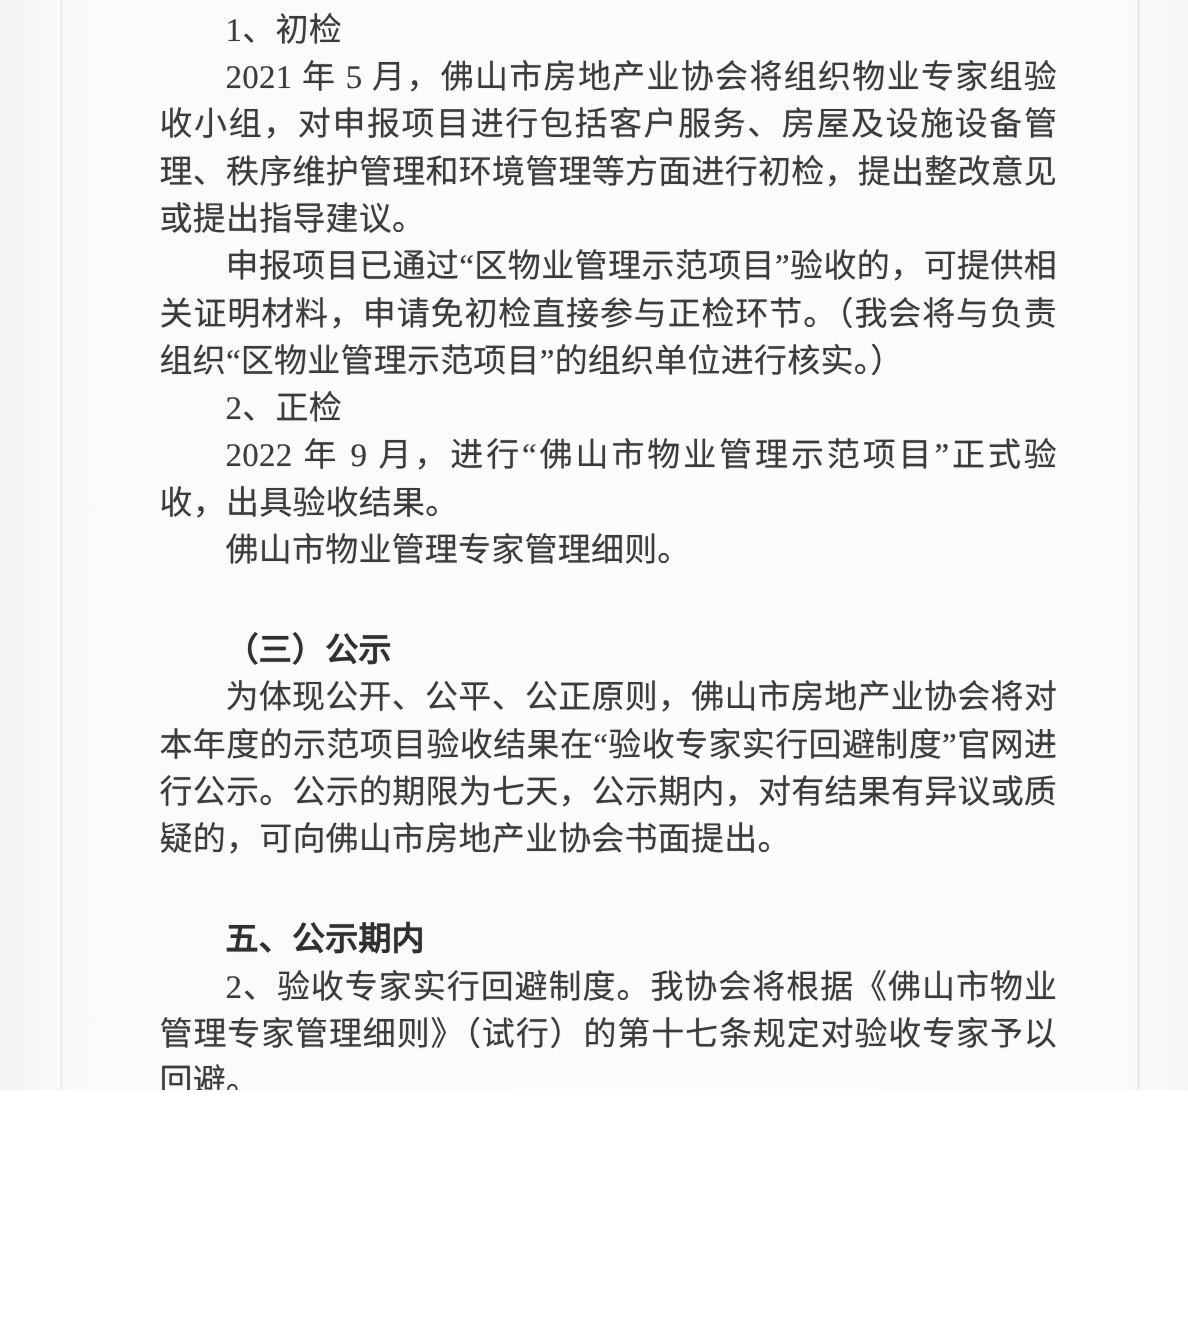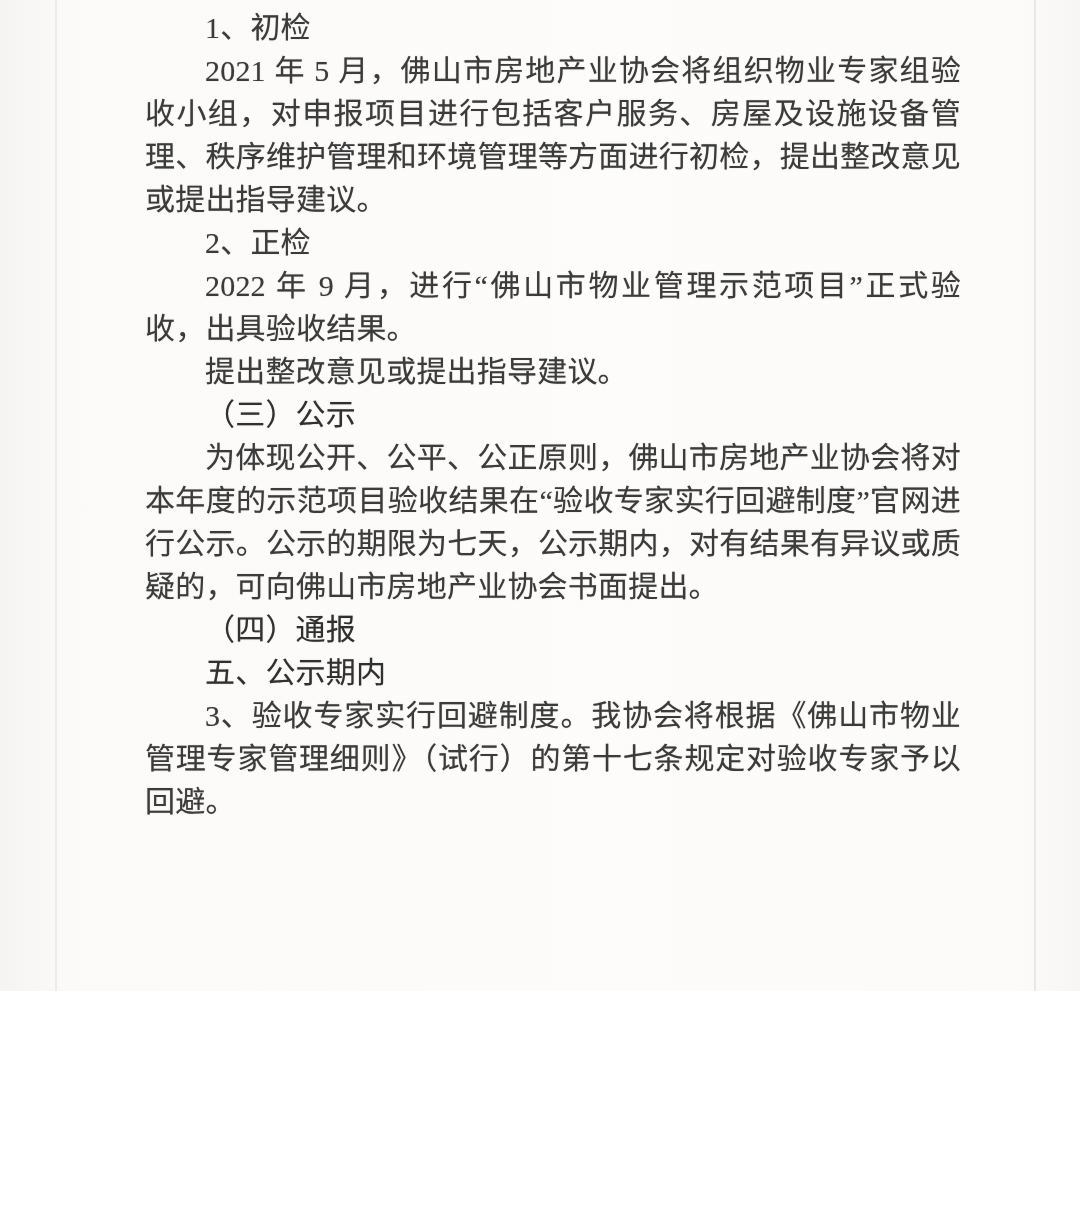--- a/index.html
+++ b/index.html
@@ -46,36 +46,37 @@
     text-align: justify;
     text-shadow: 0 0 1px rgba(70, 70, 70, 0.45);
     letter-spacing: 0.2px;
   }
   .text-column p {
     margin: 0;
     padding: 0;
     text-indent: 2em;
   }
   .text-column p.heading {
-    font-weight: normal;
+    font-weight: bold;
     color: #303030;
+    margin-top: 48px;
   }
 </style>
 </head>
 <body>
 
 <div class="page">
   <div class="scan-edge left"></div>
   <div class="scan-edge right"></div>
 
   <div class="text-column">
     <p class="body">1、初检</p>
     <p class="body">2021 年 5 月，佛山市房地产业协会将组织物业专家组验收小组，对申报项目进行包括客户服务、房屋及设施设备管理、秩序维护管理和环境管理等方面进行初检，提出整改意见或提出指导建议。</p>
+    <p class="body">申报项目已通过“区物业管理示范项目”验收的，可提供相关证明材料，申请免初检直接参与正检环节。（我会将与负责组织“区物业管理示范项目”的组织单位进行核实。）</p>
     <p class="body">2、正检</p>
     <p class="body">2022 年 9 月，进行“佛山市物业管理示范项目”正式验收，出具验收结果。</p>
-    <p class="body">提出整改意见或提出指导建议。</p>
+    <p class="body">佛山市物业管理专家管理细则。</p>
     <p class="heading">（三）公示</p>
     <p class="body">为体现公开、公平、公正原则，佛山市房地产业协会将对本年度的示范项目验收结果在“验收专家实行回避制度”官网进行公示。公示的期限为七天，公示期内，对有结果有异议或质疑的，可向佛山市房地产业协会书面提出。</p>
-    <p class="heading">（四）通报</p>
     <p class="heading">五、公示期内</p>
-    <p class="body">3、验收专家实行回避制度。我协会将根据《佛山市物业管理专家管理细则》（试行）的第十七条规定对验收专家予以回避。</p>
+    <p class="body">2、验收专家实行回避制度。我协会将根据《佛山市物业管理专家管理细则》（试行）的第十七条规定对验收专家予以回避。</p>
   </div>
 </div>
 
 </body></html>

